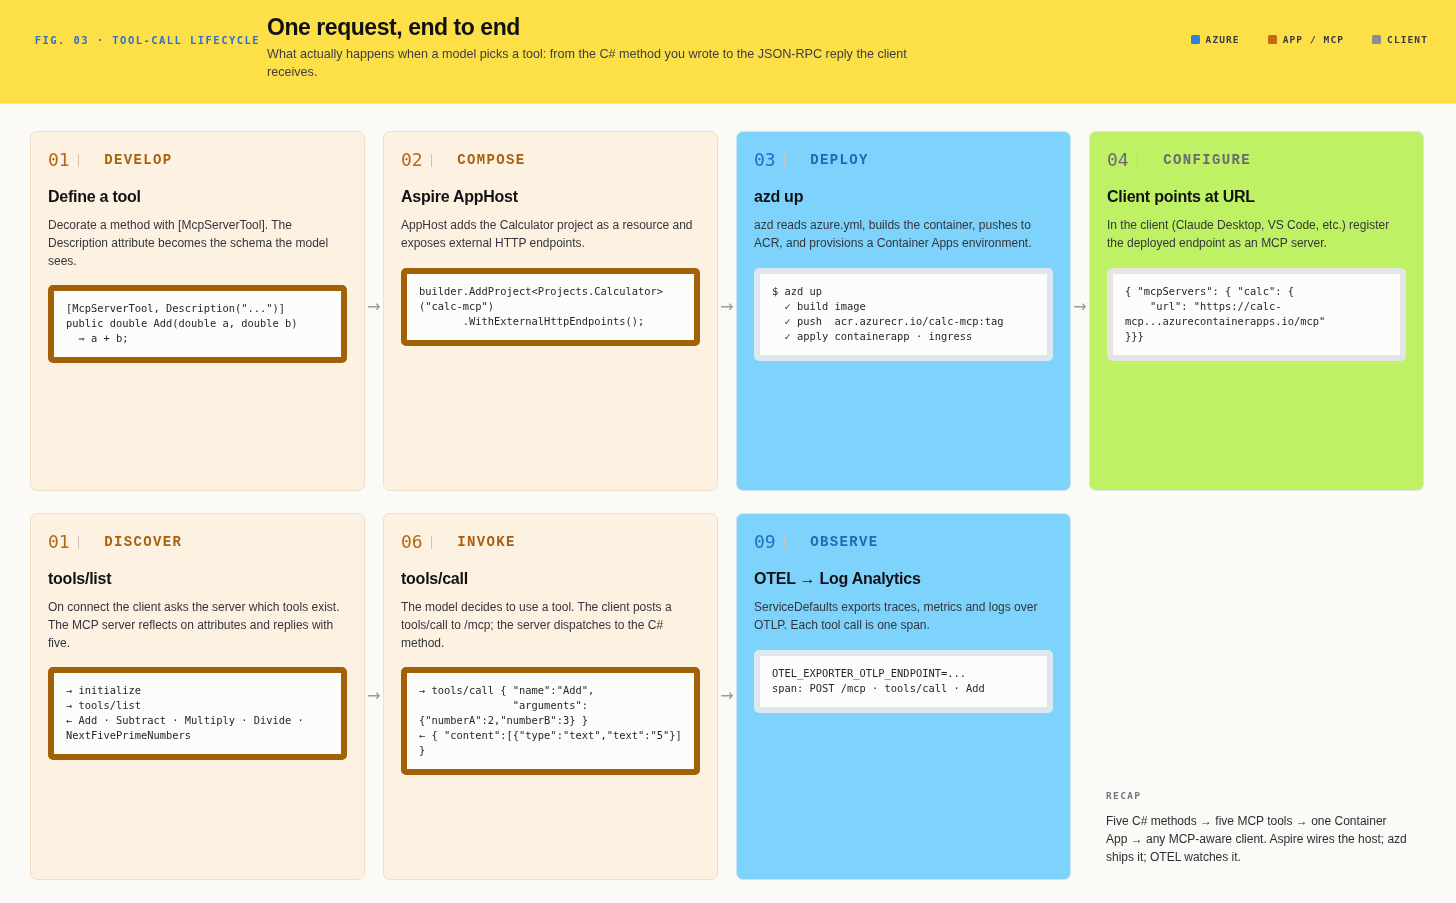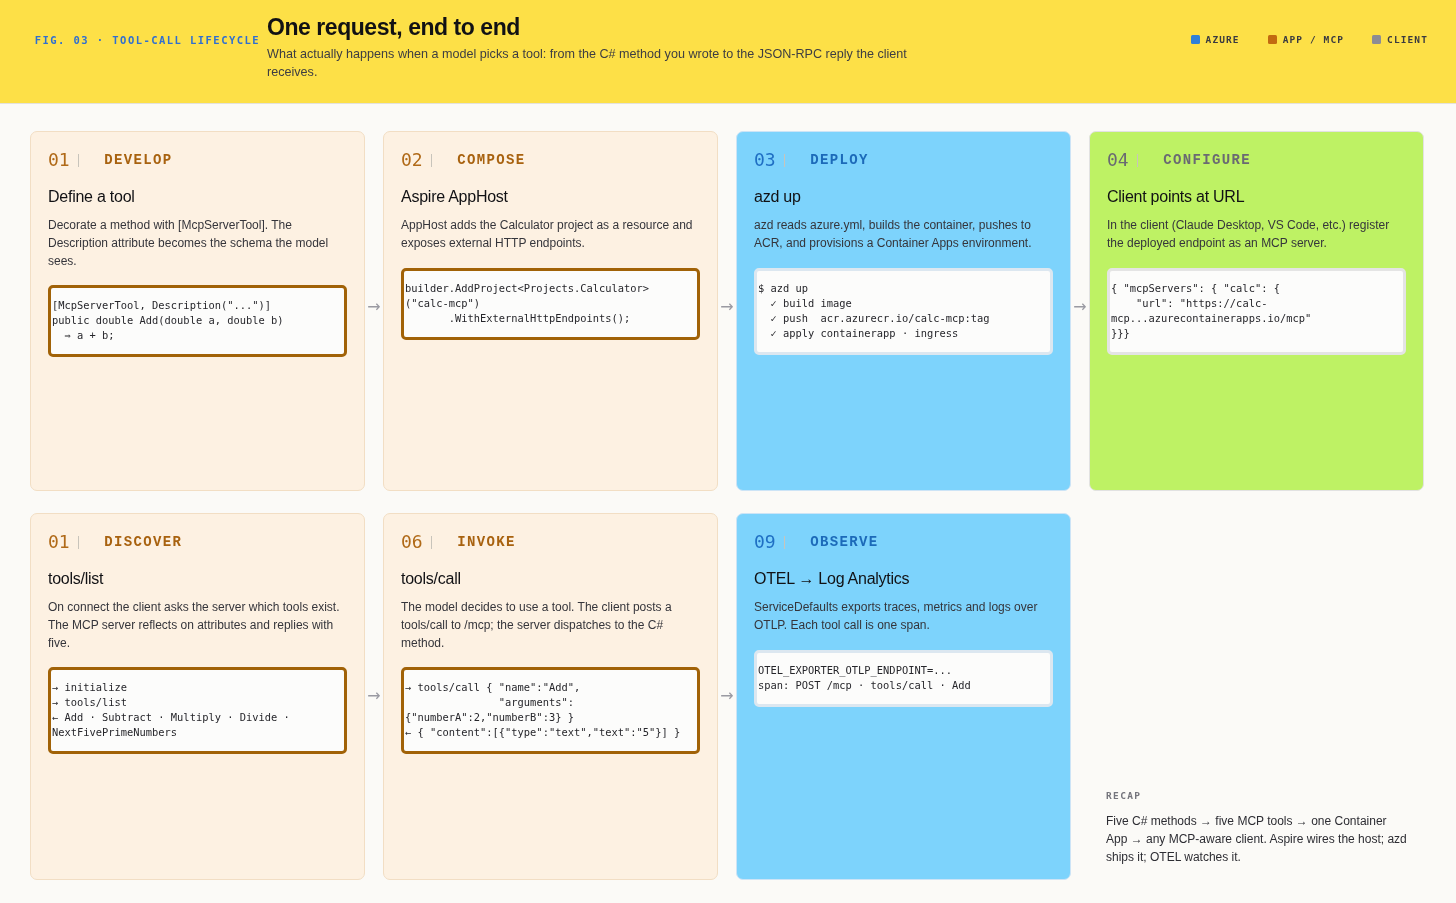--- a/index.html
+++ b/index.html
@@ -170,40 +170,40 @@
   .app .step-num  { color: #B06A18; }
   .app .step-kicker { color: #A8620F; }
   .azure .step-num  { color: #1F6FC4; }
   .azure .step-kicker { color: #1C6AB9; }
   .client .step-num  { color: #6a6a72; }
   .client .step-kicker { color: #6a6a72; }
 
   .card-title {
     margin-top: 17px;
     font-size: 16px;
-    font-weight: 400;
+    font-weight: 700;
     letter-spacing: -0.25px;
     color: #111114;
     line-height: 1.2;
   }
 
   .card-body {
     margin-top: 11px;
     font-size: 12px;
     line-height: 1.48;
     color: #35353b;
   }
 
   
   .code {
     margin-top: 15px;
     background: #FCFCFB;
-    border: 3px solid #a16207;
+    border: 6px solid #a16207;
     border-radius: 5px;
-    padding: 10px 11px 11px 1px;
+    padding: 10px 11px 11px 12px;
     font-family: "DejaVu Sans Mono", monospace;
     font-size: 10.4px;
     line-height: 1.44;
     color: #26262b;
     white-space: pre-wrap;
     word-break: break-word;
   }
   .azure .code { border-color: #DCE7F0; }
   .client .code { border-color: #E4E4E4; }
 

